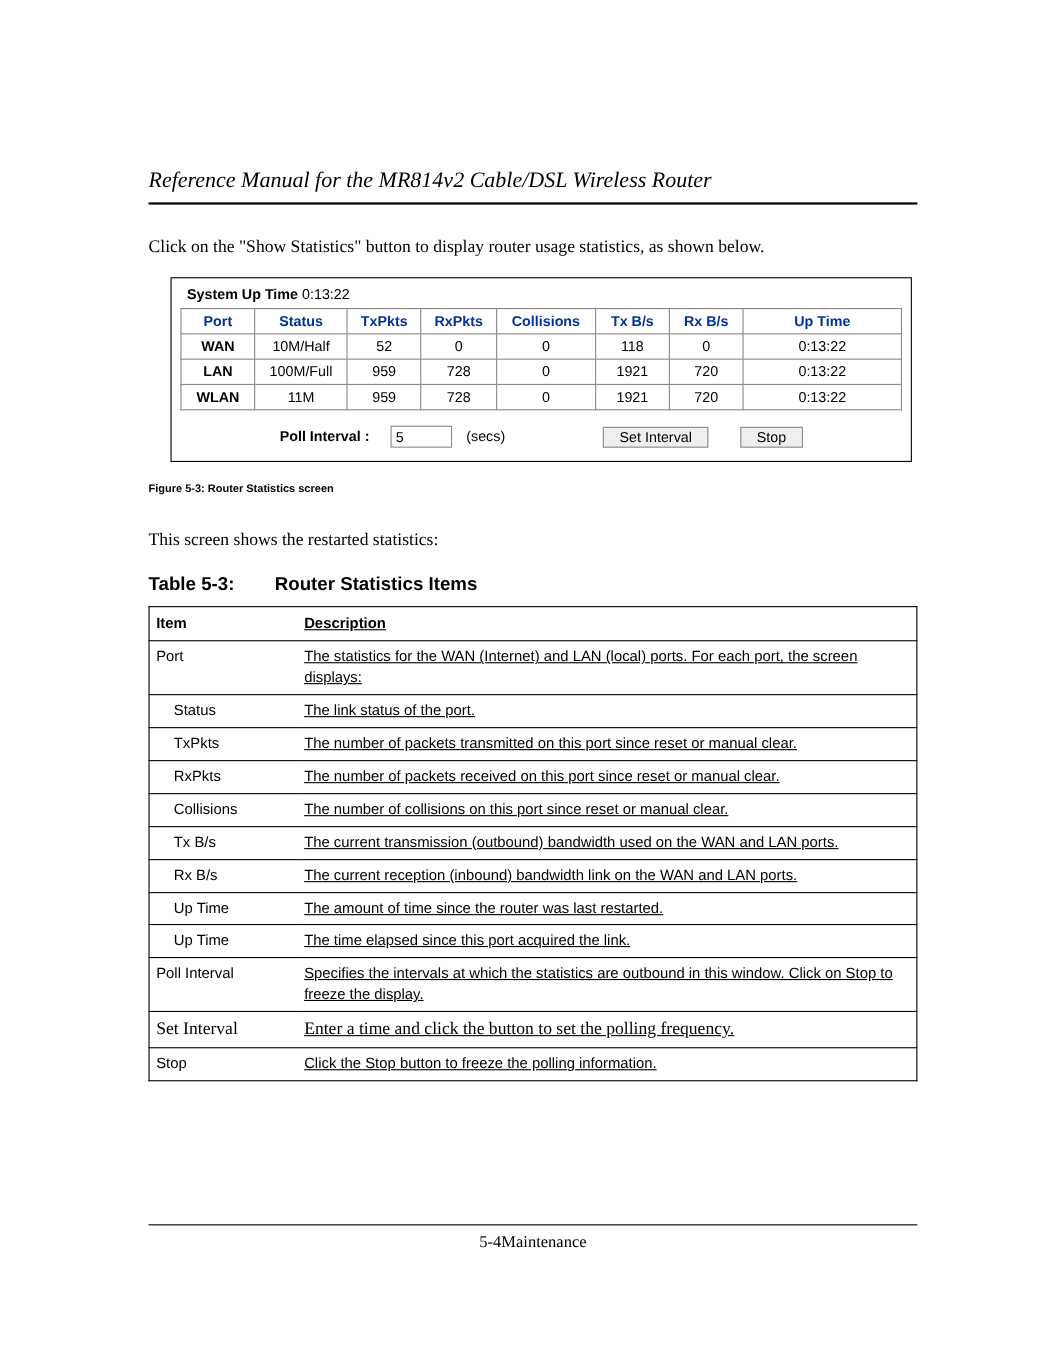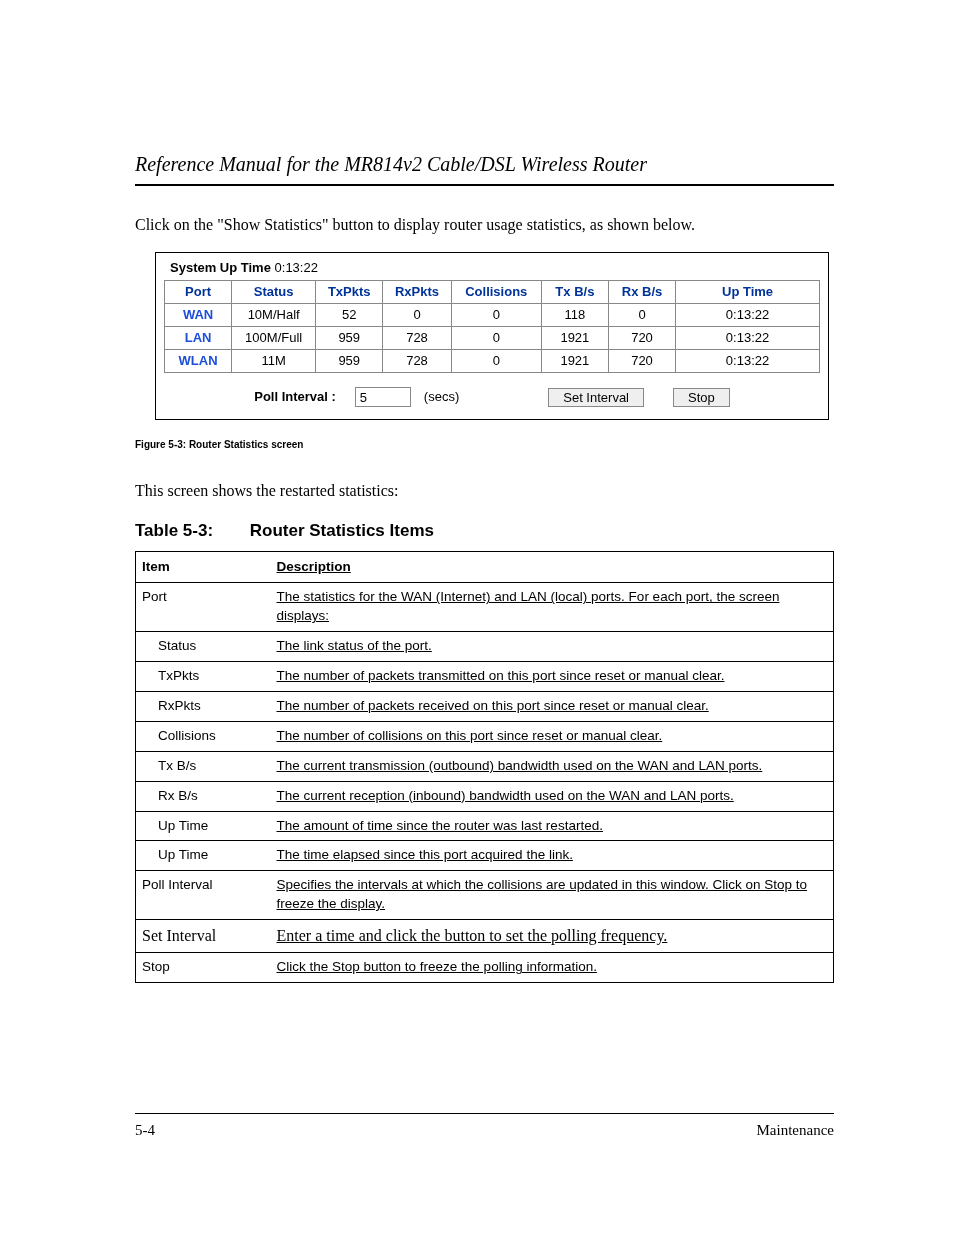--- a/index.html
+++ b/index.html
@@ -51,21 +51,21 @@
       text-align: center;
       font-size: 13px;
       height: 18px;
     }
     .stats-table th {
       color: #003399;
       font-weight: bold;
       background: #fff;
     }
     .stats-table td.port-cell {
-      color: #1d4ed8;
+      color: #000000;
       font-weight: bold;
     }
     .stats-table .col-port { width: 56px; }
     .stats-table .col-status { width: 64px; }
     .stats-table .col-tx { width: 56px; }
     .stats-table .col-rx { width: 56px; }
     .stats-table .col-col { width: 62px; }
     .stats-table .col-txb { width: 56px; }
     .stats-table .col-rxb { width: 56px; }
     .stats-table .col-up { width: 120px; }
@@ -143,21 +143,21 @@
     .desc-table td.serif, .serif {
       font-family: "Times New Roman", Times, serif;
       font-size: 16px;
     }
     
     .page-footer-rule {
       border-top: 1.5px solid #000;
       margin-top: 130px;
       padding-top: 6px;
       display: flex;
-      justify-content: space-between;
+      justify-content: center;
       font-size: 15px;
     }
   </style>
 </head>
 <body>
 
 <div class="header-title">Reference Manual for the MR814v2 Cable/DSL Wireless Router</div>
 
 <p class="intro-text">Click on the "Show Statistics" button to display router usage statistics, as shown below.</p>
 
@@ -257,33 +257,33 @@
       <tr>
         <td class="indented">Collisions</td>
         <td>The number of collisions on this port since reset or manual clear.</td>
       </tr>
       <tr>
         <td class="indented">Tx B/s</td>
         <td>The current transmission (outbound) bandwidth used on the WAN and LAN ports.</td>
       </tr>
       <tr>
         <td class="indented">Rx B/s</td>
-        <td>The current reception (inbound) bandwidth used on the WAN and LAN ports.</td>
+        <td>The current reception (inbound) bandwidth link on the WAN and LAN ports.</td>
       </tr>
       <tr>
         <td class="indented">Up Time</td>
         <td>The amount of time since the router was last restarted.</td>
       </tr>
       <tr>
         <td class="indented">Up Time</td>
         <td>The time elapsed since this port acquired the link.</td>
       </tr>
       <tr>
         <td class="">Poll Interval</td>
-        <td>Specifies the intervals at which the collisions are updated in this window. Click on Stop to freeze the display.</td>
+        <td>Specifies the intervals at which the statistics are outbound in this window. Click on Stop to freeze the display.</td>
       </tr>
       <tr>
         <td class="serif">Set Interval</td>
         <td class="serif">Enter a time and click the button to set the polling frequency.</td>
       </tr>
       <tr>
         <td class="">Stop</td>
         <td>Click the Stop button to freeze the polling information.</td>
       </tr>
     </tbody>

